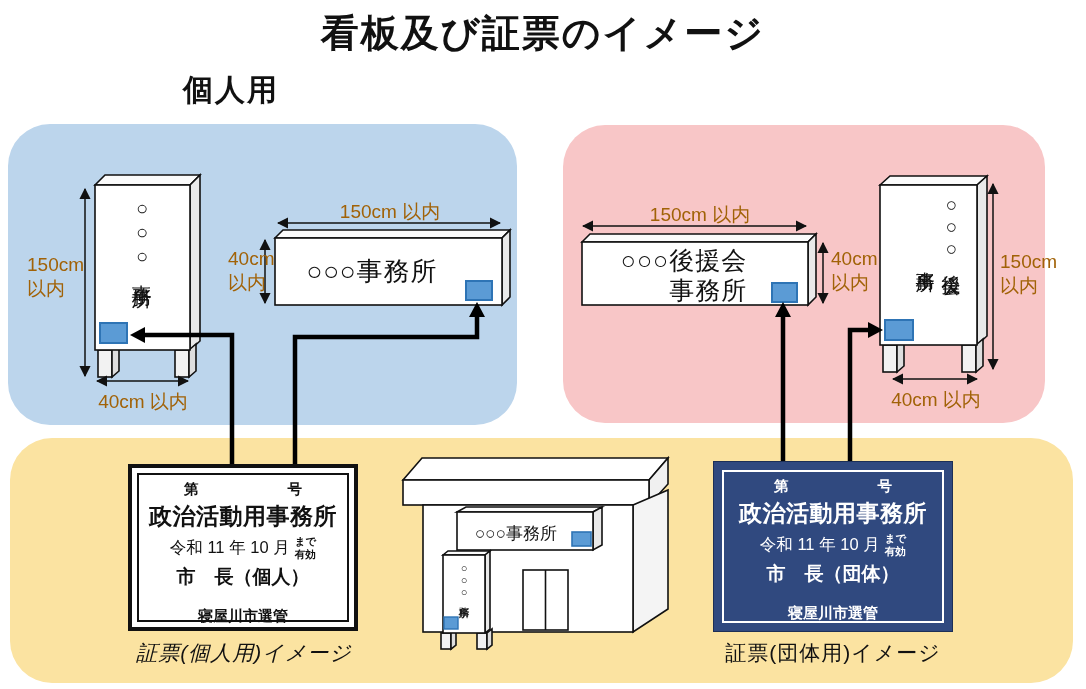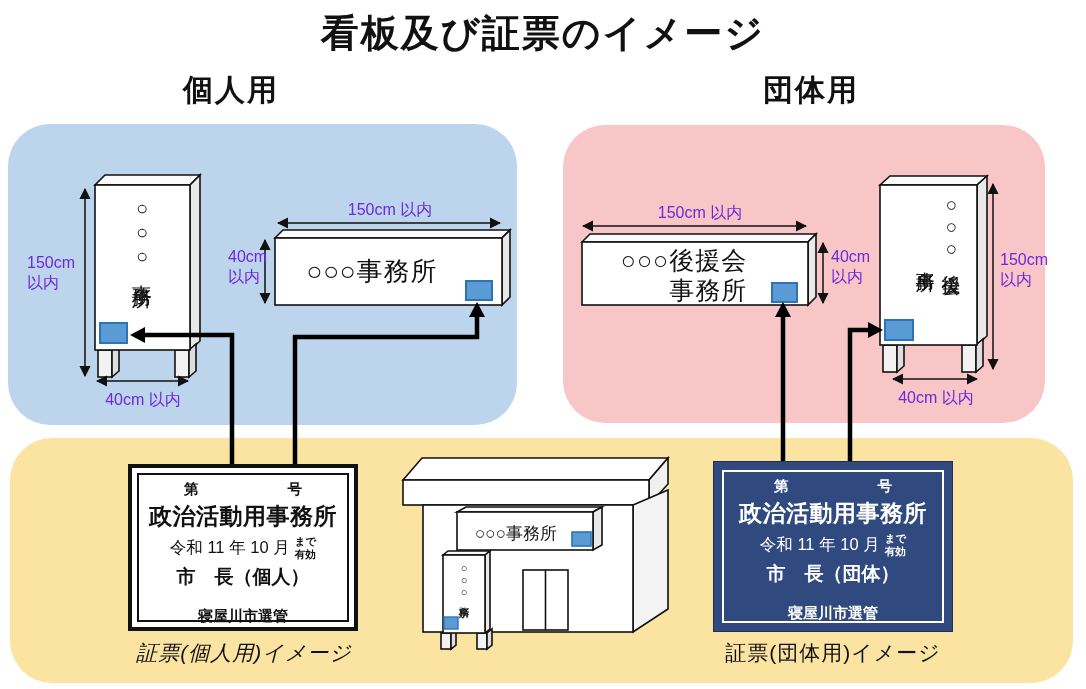--- a/index.html
+++ b/index.html
@@ -15,21 +15,21 @@
   #svg-layer { position:absolute; left:0; top:0; z-index:2; }
 
   .txt { position:absolute; z-index:3; }
 
   #main-title { left:0; top:8px; width:1086px; text-align:center;
     font-size:38px; font-weight:800; letter-spacing:2px; }
   .section-heading { font-size:30px; font-weight:800; text-align:center; width:140px; letter-spacing:2px; }
   #heading-individual { left:161px; top:70px; }
   #heading-organization { left:741px; top:70px; }
 
-  .dim { font-size:16px; line-height:1.28; color:#6d28d9; white-space:nowrap; }
+  .dim { font-size:19px; line-height:1.28; color:#a16207; white-space:nowrap; }
   .dim.center { text-align:center; }
 
   .vtext { writing-mode:vertical-rl; text-orientation:upright; white-space:nowrap; }
 
   #sign-ind-standing-text { left:129px; top:197px; height:150px; font-size:20px; letter-spacing:2px; }
   #sign-org-standing-text { left:912px; top:194px; height:152px; font-size:19px; letter-spacing:1px; }
   #sign-org-standing-text .vcol { display:block; }
   #sign-org-standing-text .vcol2 { margin-top:62px; }
 
   #sign-ind-horizontal-text { left:282px; top:254px; width:180px; text-align:center;
@@ -159,21 +159,20 @@
       <polygon points="477,302 469,317 485,317" fill="#000"></polygon>
       <path d="M783,463 V315" fill="none" stroke="#000" stroke-width="4.5"></path>
       <polygon points="783,302 775,317 791,317" fill="#000"></polygon>
       <path d="M850,463 V330 H869" fill="none" stroke="#000" stroke-width="4.5"></path>
       <polygon points="883,330 868,322 868,338" fill="#000"></polygon>
     </g>
   </svg>
 
   <div class="txt section-heading" id="heading-individual">個人用</div>
   <div class="txt" id="main-title">看板及び証票のイメージ</div>
-  <div class="txt section-heading" id="heading-organization">団体用</div>
 
   <div class="txt vtext" id="sign-ind-standing-text">○○○事務所</div>
 
   <div class="txt" id="sign-ind-horizontal-text">○○○事務所</div>
 
   <div class="txt" id="sign-org-horizontal-text">
     <div class="inner">
       <span>○○○後援会</span>
       <span>事務所</span>
     </div>

